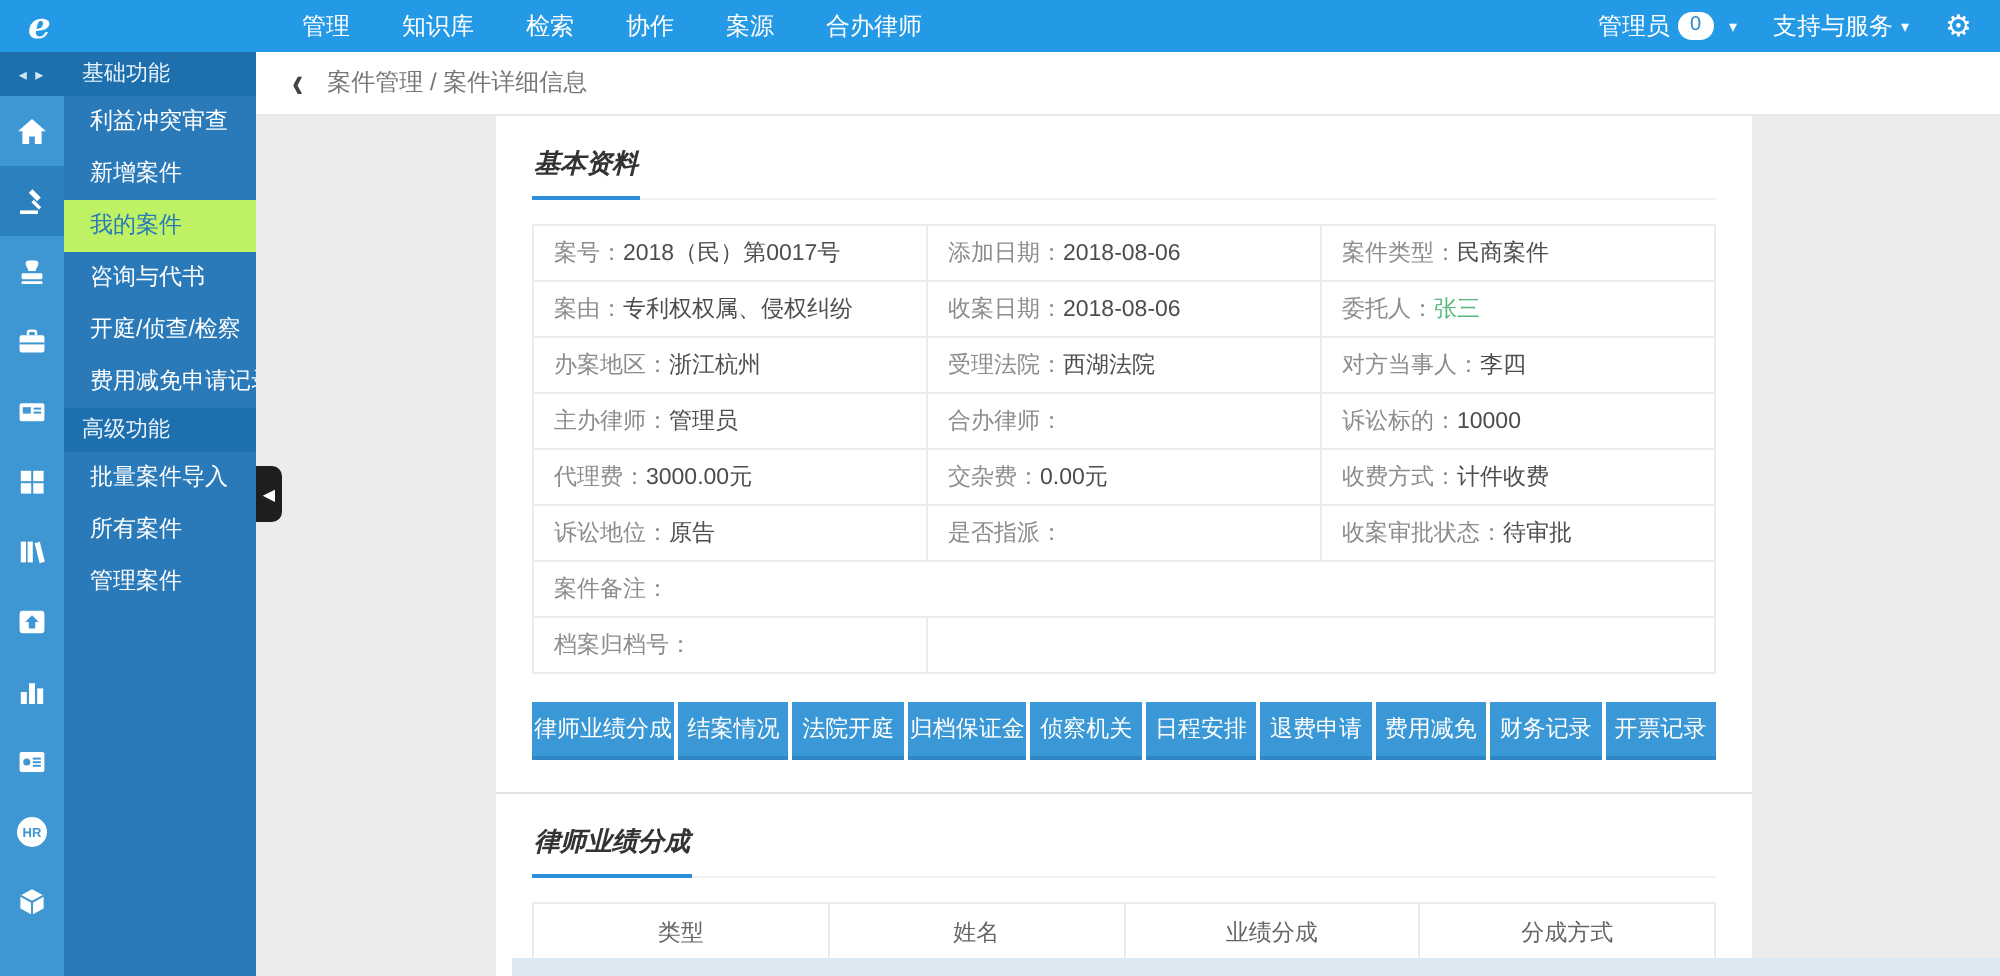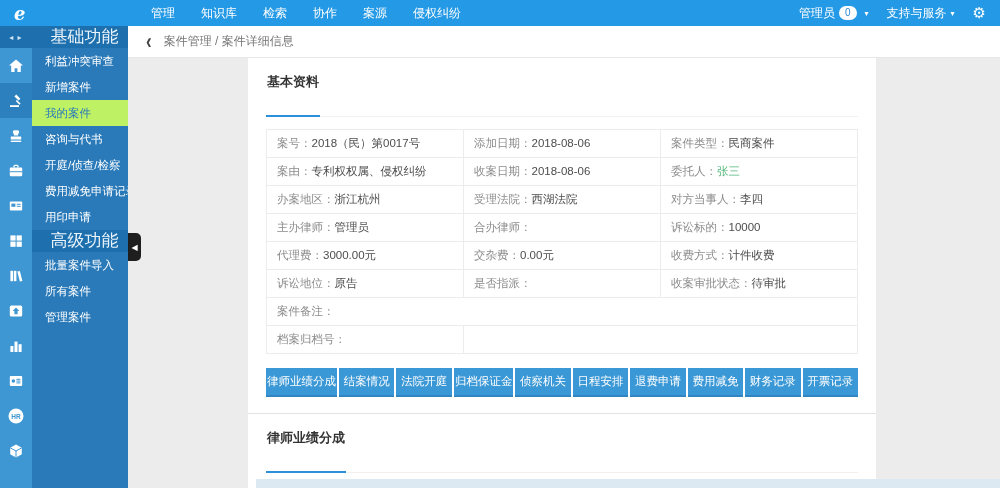--- a/index.html
+++ b/index.html
@@ -22,36 +22,36 @@
   .gear { font-size:15px; cursor:pointer; }
 
   
   .sidebar { position:absolute; top:26px; left:0; bottom:0; width:128px; display:flex; z-index:5; }
   .icon-strip { width:32px; background:#3e97d3; display:flex; flex-direction:column; flex:0 0 auto; }
   .islot { height:35px; display:flex; align-items:center; justify-content:center; cursor:pointer; }
   .islot.small { height:22px; background:#1d6fae; font-size:8px; color:#cfe6f5; letter-spacing:1px; }
   .islot.tile { background:#2b80bd; }
   .islot svg { display:block; }
   .menu { width:96px; background:#2a7ab9; display:flex; flex-direction:column; flex:0 0 auto; }
-  .menu-section { height:22px; line-height:22px; padding-left:9px; font-size:17px; color:#eaf4fb; background:#1d6fae; white-space:nowrap;text-align:center; }
+  .menu-section { height:22px; line-height:22px; padding-left:9px; font-size:11px; color:#eaf4fb; background:#1d6fae; white-space:nowrap; }
   .menu-item { height:26px; line-height:26px; padding-left:13px; font-size:11.5px; color:#fff; cursor:pointer; white-space:nowrap; overflow:hidden; }
   .menu-item.active { background:#bef264; color:#2a7ab9; }
 
   
   .handle { position:absolute; left:128px; top:233px; width:13px; height:28px; background:#1e1e1e; color:#fff;
             border-radius:0 5px 5px 0; display:flex; align-items:center; justify-content:center; font-size:8px; cursor:pointer; z-index:7; }
 
   
   .main { position:absolute; left:128px; top:26px; right:0; bottom:0; background:#ececec; overflow:hidden; }
   .breadcrumb { height:32px; background:#fff; border-bottom:1px solid #e7e7e7; display:flex; align-items:center;
                 padding-left:18px; gap:12px; font-size:12px; color:#777; }
   .back { font-size:17px; color:#444; line-height:1; cursor:pointer; font-weight:bold; transform:scaleY(1.3); }
   .card { margin-left:120px; width:628px; background:#fff; padding:13px 18px 16px; }
   .sec-title { font-size:13px; font-weight:bold; color:#333; border-bottom:1px solid #f1f1f1; margin-bottom:12px; }
-  .sec-title span { display:inline-block; padding:2px 1px 24px; border-bottom:2px solid #2b8fd9; margin-bottom:-1px; }
+  .sec-title span { display:inline-block; padding:2px 1px 7px; border-bottom:2px solid #2b8fd9; margin-bottom:-1px;font-style:italic; }
 
   table.info { width:100%; border-collapse:collapse; table-layout:fixed;padding-left:15px; }
   table.info td { border:1px solid #ececec; font-size:11.5px; padding:6px 10px; white-space:nowrap; overflow:hidden; }
   .lb { color:#8c8c8c; } .v { color:#4d4d4d; } .v.green { color:#54b87c; cursor:pointer; }
 
   .actions { display:flex; gap:2px; margin-top:14px; }
   .actions button { flex:1; background:#3b98d6; color:#fff; border:none; border-bottom:2px solid #2f86c2;
                     font-size:11.5px; padding:6px 1px; cursor:pointer; font-family:inherit; white-space:nowrap; }
 
   .sec-gap { border-top:1px solid #e3e3e3; margin:16px -18px 13px; }
@@ -70,21 +70,21 @@
   <div class="header">
     <div class="logo">
       <span class="logo-e">e</span>
     </div>
     <div class="nav">
       <a>管理</a>
       <a>知识库</a>
       <a>检索</a>
       <a>协作</a>
       <a>案源</a>
-      <a>侵权纠纷</a>
+      <a>合办律师</a>
     </div>
     <div class="hdr-right">
       <div class="hdr-group">
         <span>管理员</span>
         <span class="badge">0</span>
         <span class="caret">▾</span>
       </div>
       <div class="hdr-group">
         <span>支持与服务</span>
         <span class="caret">▾</span>
@@ -181,21 +181,20 @@
       </div>
     </div>
     <div class="menu">
       <div class="menu-section">基础功能</div>
       <div class="menu-item">利益冲突审查</div>
       <div class="menu-item">新增案件</div>
       <div class="menu-item active">我的案件</div>
       <div class="menu-item">咨询与代书</div>
       <div class="menu-item">开庭/侦查/检察</div>
       <div class="menu-item">费用减免申请记录</div>
-      <div class="menu-item">用印申请</div>
       <div class="menu-section">高级功能</div>
       <div class="menu-item">批量案件导入</div>
       <div class="menu-item">所有案件</div>
       <div class="menu-item">管理案件</div>
     </div>
   </div>
 
   <div class="handle">◀</div>
 
   <div class="main">

